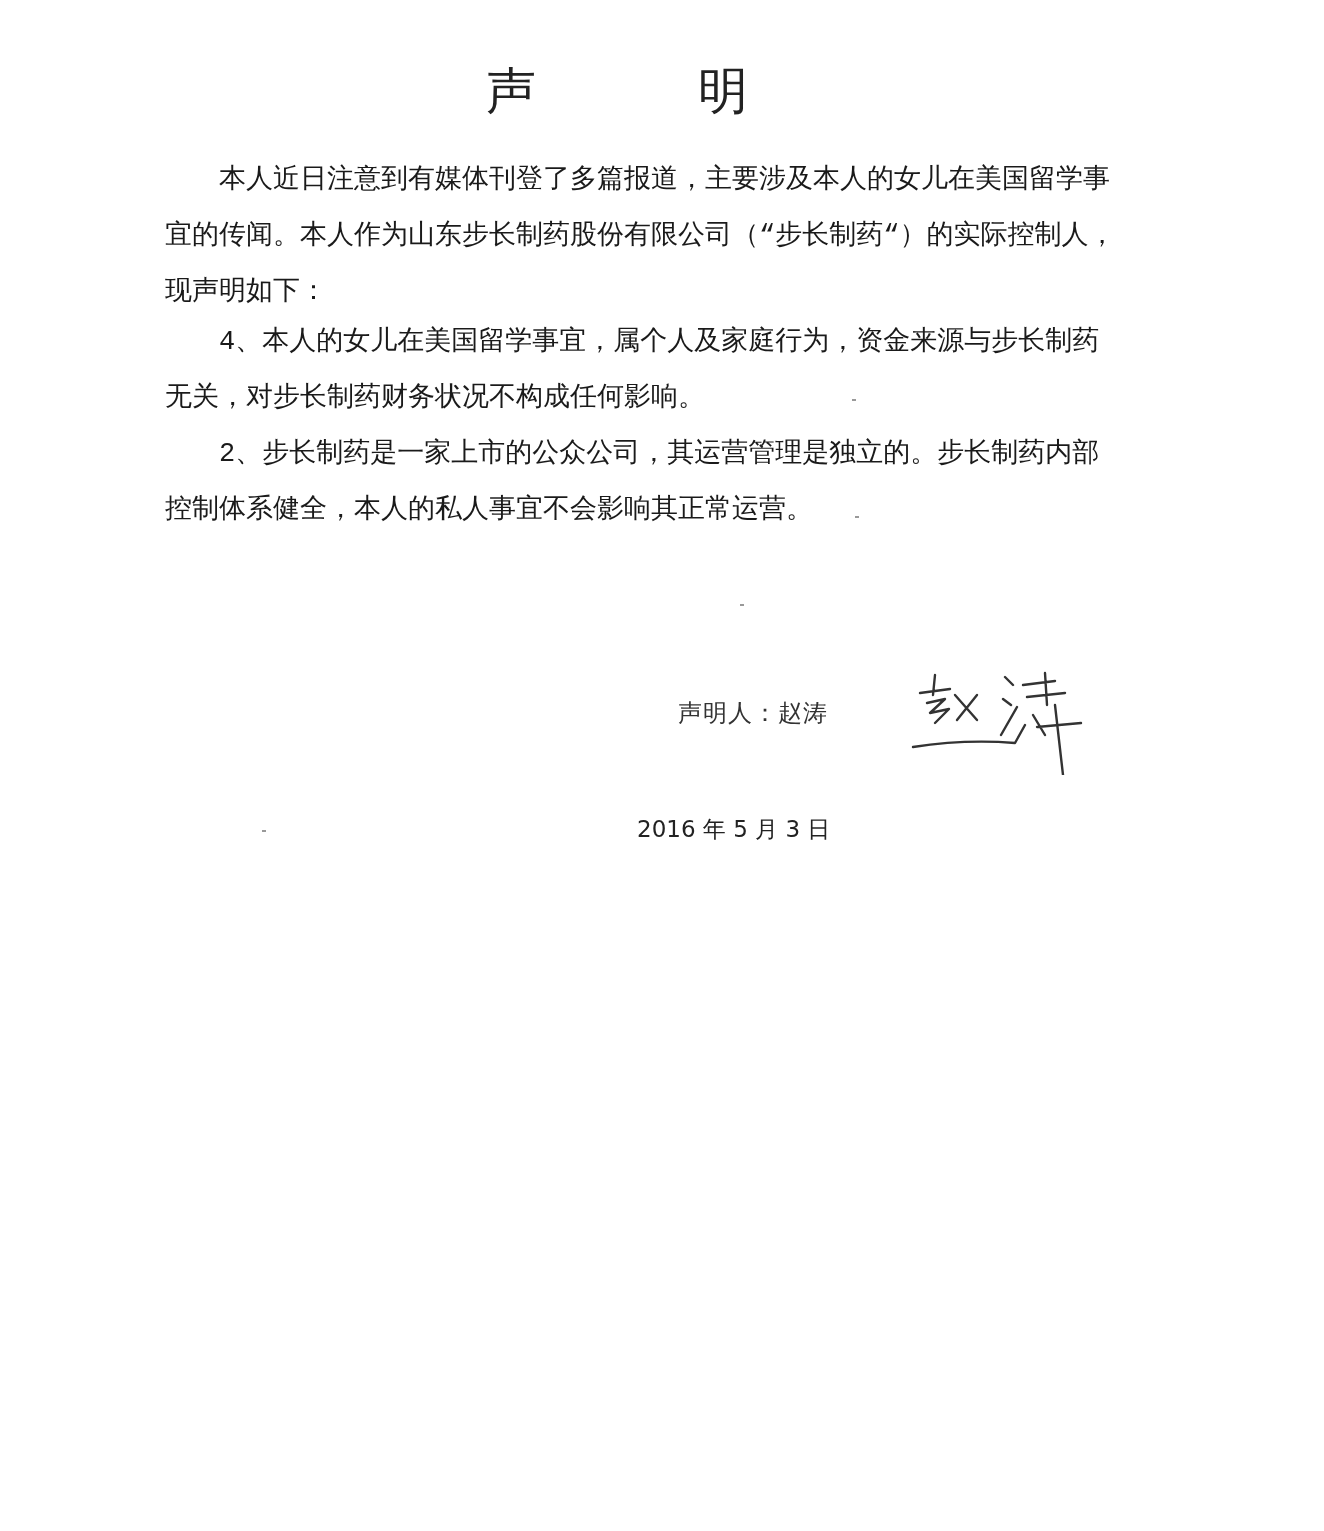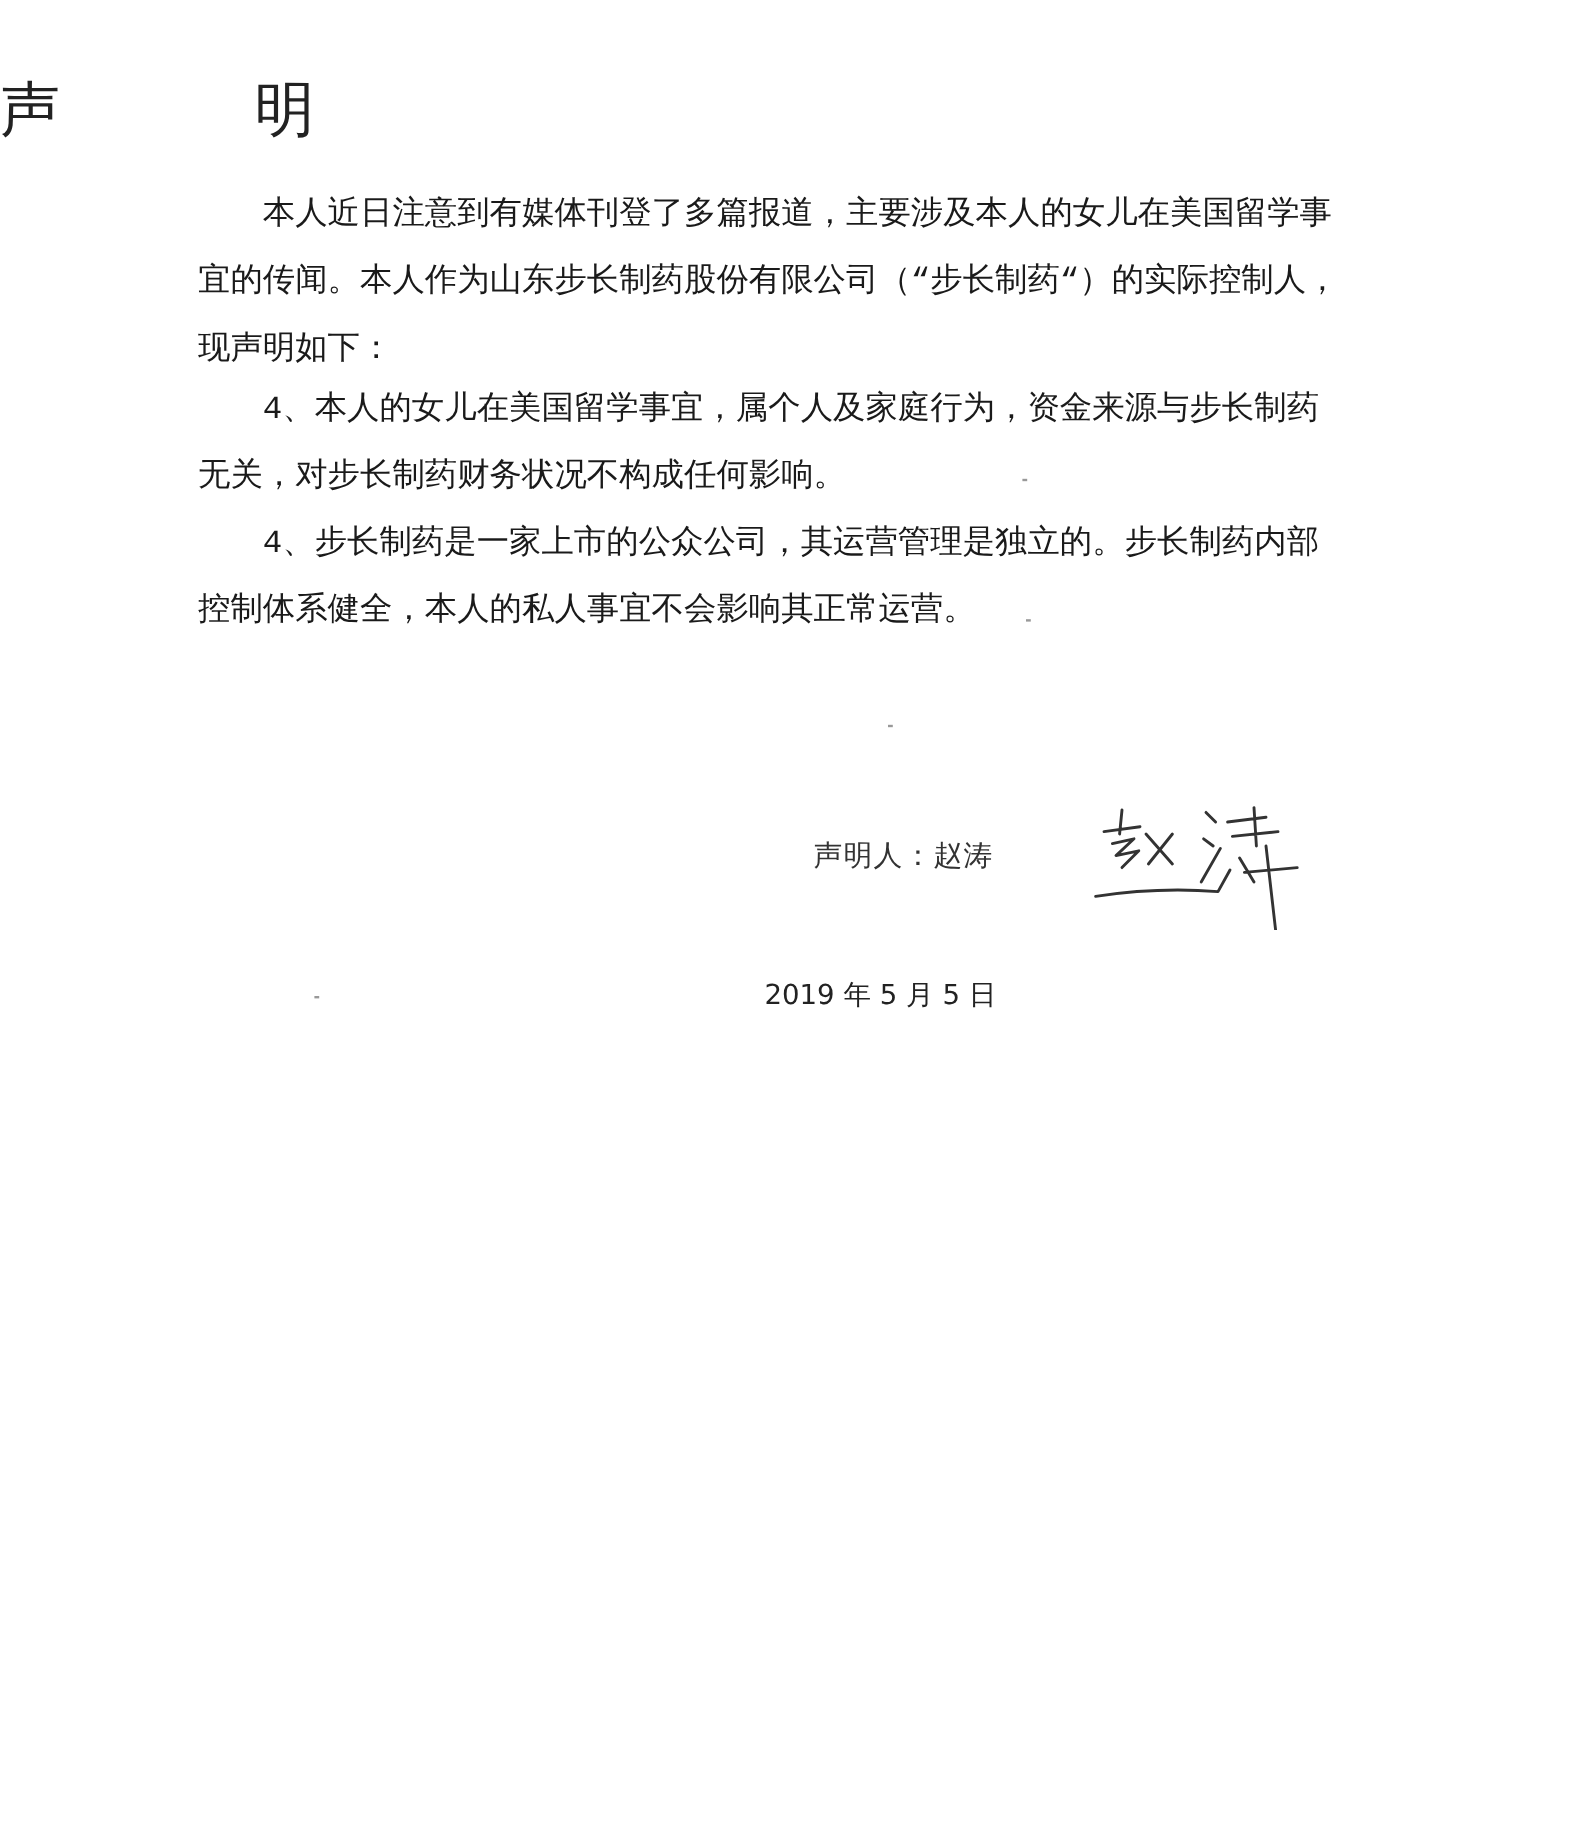--- a/index.html
+++ b/index.html
@@ -1,51 +1,51 @@
 <!DOCTYPE html>
 <html><head>
   <meta charset="utf-8">
   <style>
     html, body { margin:0; padding:0; background:#ffffff; }
     body { width:1324px; height:1531px; position:relative; overflow:hidden;
       font-family:"DejaVu Sans", "Liberation Sans", sans-serif; color:#1a1a1a; }
-    .title { position:absolute; top:58px; left:0; width:1290px; 
+    .title { position:absolute; top:58px; left:0; width:1290px; text-align:center;
       font-size:50px; letter-spacing:56px; font-family:"DejaVu Serif", serif; color:#222; }
     .para { position:absolute; left:165px; width:960px; font-size:27px; line-height:56px;font-family:Liberation Mono, monospace; }
     .p1 { top:152px; text-indent:54px; }
     .p2 { top:314px; text-indent:54px; }
     .p3 { top:426px; text-indent:54px; }
     .signer { position:absolute; left:678px; top:697px; font-size:24px; color:#333; letter-spacing:1px; }
     .signature { position:absolute; left:905px; top:665px; width:190px; height:110px; }
     .date { position:absolute; left:637px; top:814px; font-size:23px; color:#222; }
     .speck { position:absolute; width:4px; height:2px; background:#999; }
   </style>
 </head>
 <body>
 
 <div>
   <div class="title">声　明</div>
 
   <div class="para p1">本人近日注意到有媒体刊登了多篇报道，主要涉及本人的女儿在美国留学事宜的传闻。本人作为山东步长制药股份有限公司（“步长制药“）的实际控制人，现声明如下：</div>
   <div class="para p2">4、本人的女儿在美国留学事宜，属个人及家庭行为，资金来源与步长制药无关，对步长制药财务状况不构成任何影响。</div>
-  <div class="para p3">4、步长制药是一家上市的公众公司，其运营管理是独立的。步长制药内部控制体系健全，本人的私人事宜不会影响其正常运营。</div>
+  <div class="para p3">2、步长制药是一家上市的公众公司，其运营管理是独立的。步长制药内部控制体系健全，本人的私人事宜不会影响其正常运营。</div>
 
   <div class="signer">声明人：赵涛</div>
 
   <svg class="signature" viewBox="0 0 190 110">
     <g fill="none" stroke="#333" stroke-width="2.4" stroke-linecap="round" stroke-linejoin="round">
       <path d="M30 10 L28 30 M15 28 L45 24"></path>
       <path d="M22 38 L40 34 L25 48 L44 44 L30 58"></path>
       <path d="M50 30 L72 55 M72 30 L52 55"></path>
       <path d="M8 82 Q60 74 110 78 L120 60"></path>
       <path d="M100 12 L108 20 M98 34 L106 40 M96 70 L112 42"></path>
       <path d="M118 20 L150 16 M122 32 L160 28 M140 8 L142 40 M150 40 L158 110"></path>
       <path d="M128 50 L140 70 M132 62 L176 58"></path>
     </g>
   </svg>
 
-  <div class="date">2019 年 5 月 5 日</div>
+  <div class="date">2016 年 5 月 3 日</div>
 
   <div class="speck" style="left:852px;top:399px;"></div>
   <div class="speck" style="left:855px;top:516px;"></div>
   <div class="speck" style="left:740px;top:604px;"></div>
   <div class="speck" style="left:262px;top:830px;"></div>
 </div>
 
 </body></html>

